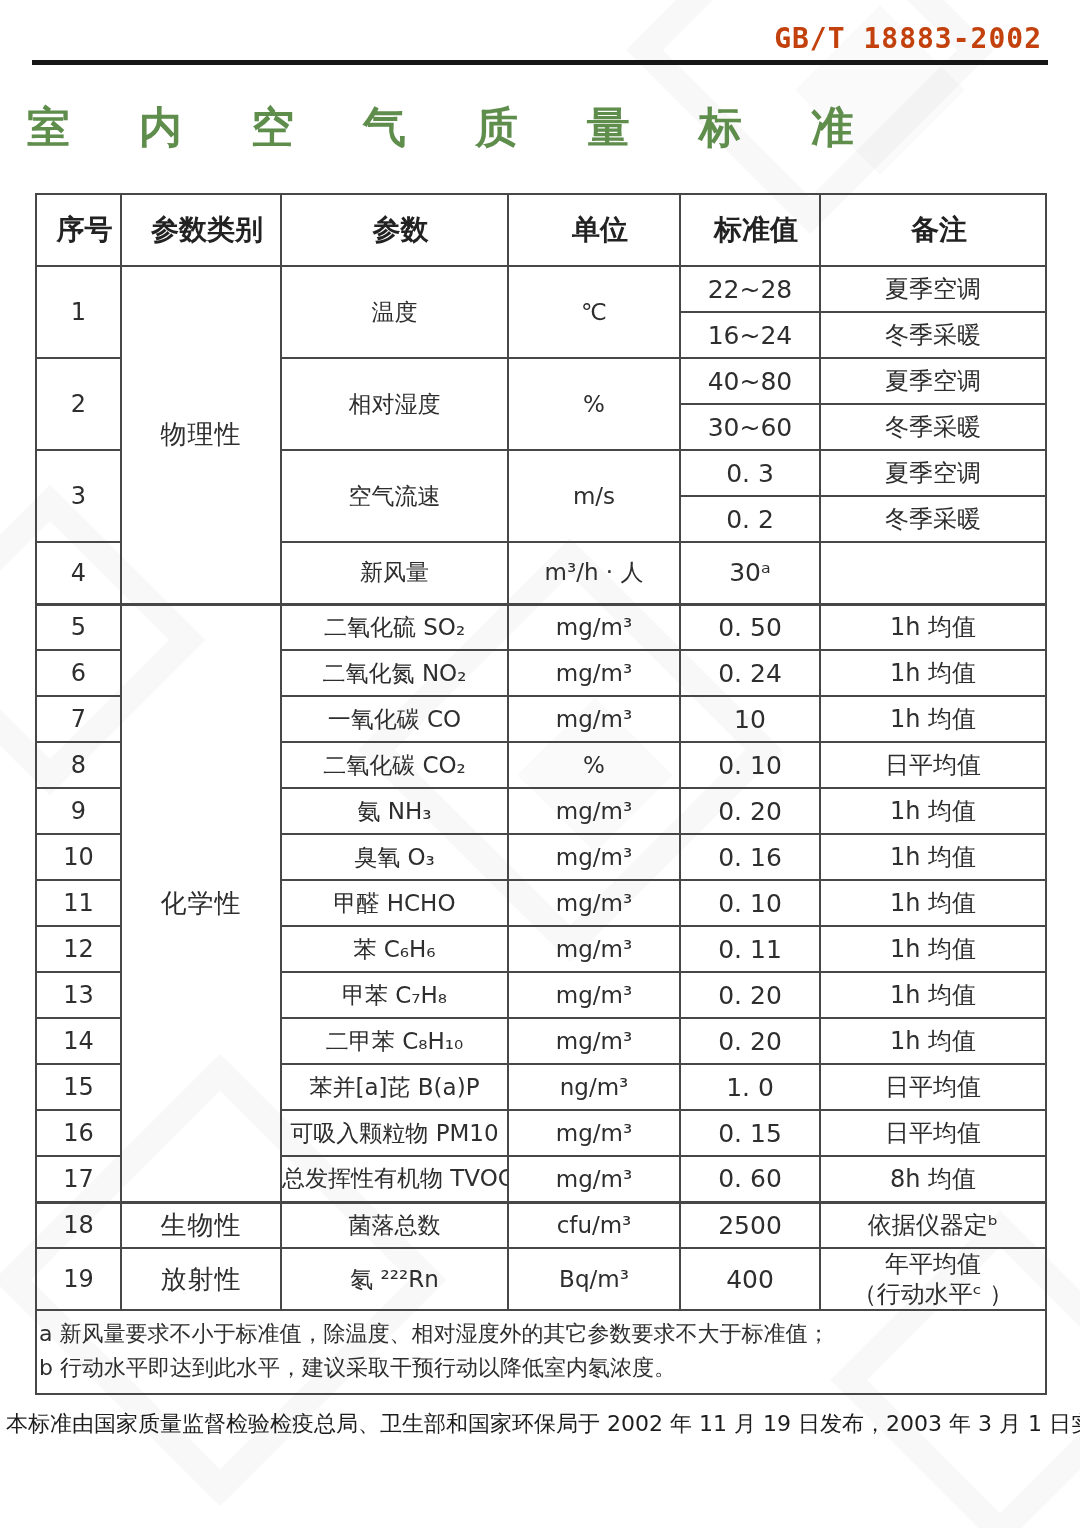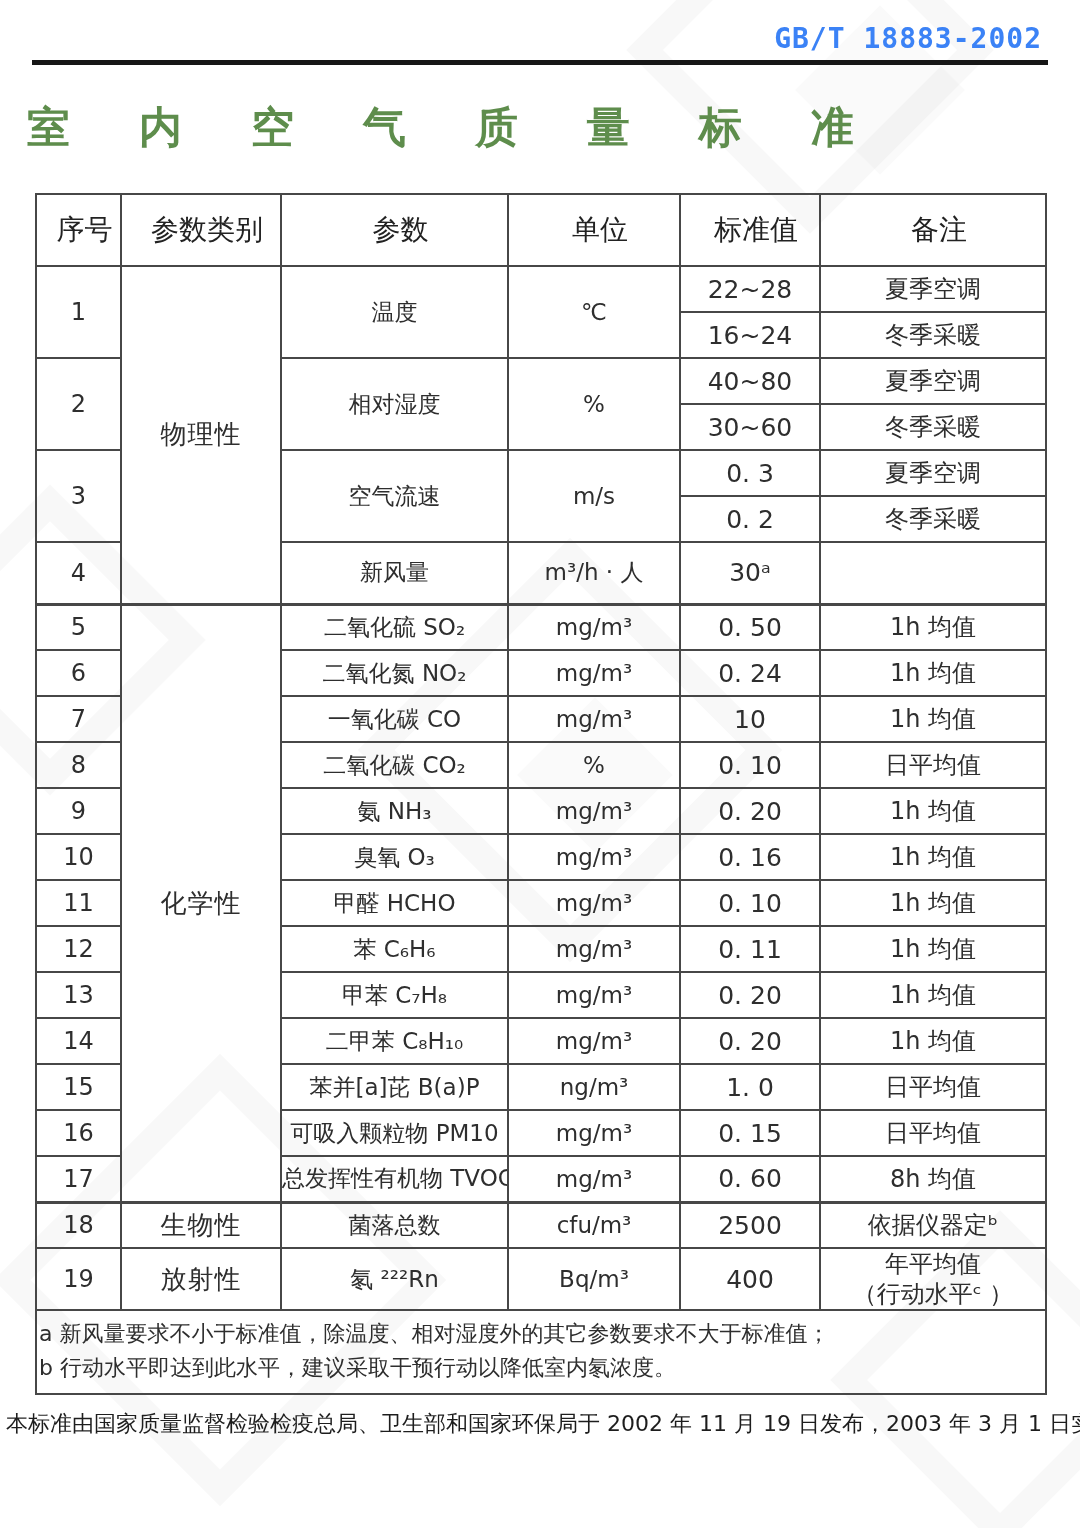--- a/index.html
+++ b/index.html
@@ -33,21 +33,21 @@
     font-family: "DejaVu Sans", "Liberation Sans", sans-serif;
   }
 
   .doc-number {
     margin-top: 22px;
     padding-right: 38px;
     text-align: right;
     font-size: 28px;
     font-weight: bold;
     letter-spacing: 1px;
-    color: #3b82f6;
+    color: #c2410c;
     font-family: "DejaVu Sans Mono", "Liberation Mono", monospace;
   }
 
   .header-rule {
     margin: 5px 32px 0 32px;
     border-top: 5px solid #161616;
   }
 
   .sub-title {
     margin-top: 34px;
@@ -67,21 +67,21 @@
     table-layout: fixed;
     font-family: "DejaVu Sans", "Liberation Sans", sans-serif;
   }
   table.std th, table.std td {
     border: 2px solid #474747;
     text-align: center;
     vertical-align: middle;
     overflow: hidden;
   }
   table.std thead tr { height: 72px; }
-  table.std th { font-size: 28px; font-weight: normal; color: #222; padding-left: 12px; }
+  table.std th { font-size: 28px; font-weight: bold; color: #222; padding-left: 12px; }
 
   tr.h46 { height: 46px; }
   tr.h62 { height: 62px; }
   tr.h63 { height: 46px; }
 
   td.no     { font-size: 24px; }
   td.cat    { font-size: 26px; letter-spacing: 1px; }
   td.param  { font-size: 23px; white-space: nowrap; }
   td.unit   { font-size: 23px; }
   td.value  { font-size: 25px; }

